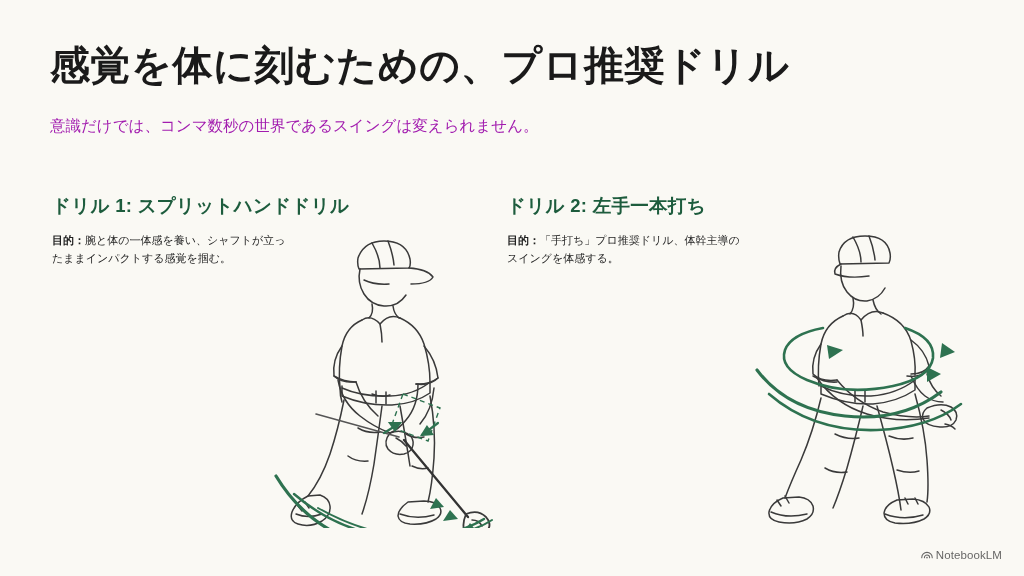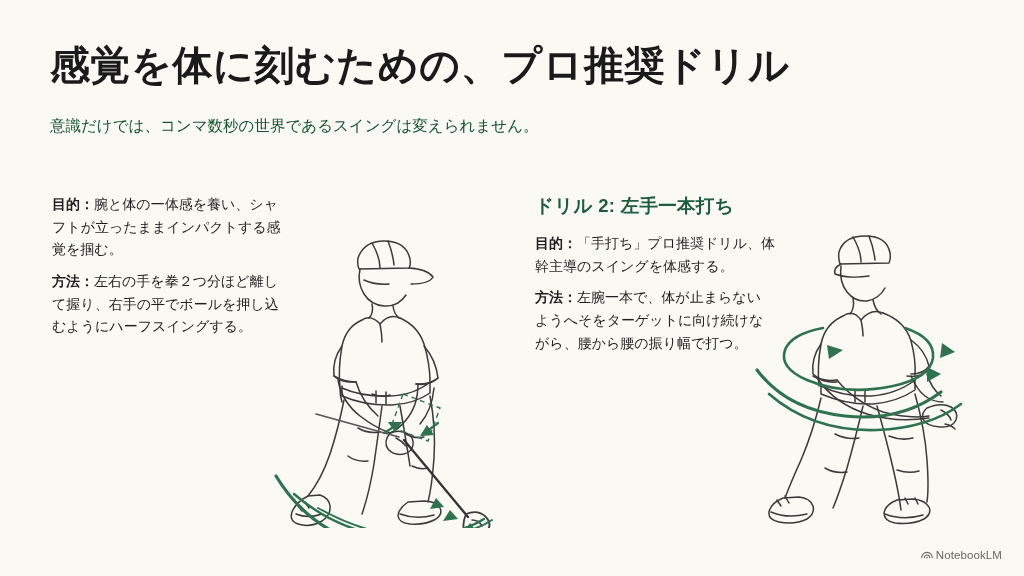--- a/index.html
+++ b/index.html
@@ -28,41 +28,41 @@
     letter-spacing:0.5px;
     color:#1a1a1a;
     line-height:1.15;
     white-space:nowrap;
   }
   .subtitle {
     position:absolute;
     left:50px; top:112px;
     font-size:15.5px;
     font-weight:400;
-    color:#14532d;
+    color:#a21caf;
     line-height:1.75;
   }
   .subtitle div { white-space:nowrap; }
 
   
   .column { position:absolute; top:193px; }
   .col-left  { left:52px;  width:470px; }
-  .col-right { left:535px; width:470px; }
+  .col-right { left:507px; width:470px; }
 
   .drill-heading {
     font-size:18.5px;
     font-weight:700;
     color:#1d5c3d;
     letter-spacing:0.3px;
     white-space:nowrap;
     margin-bottom:14px;
   }
   .drill-body { width:240px; }
   .para {
-    font-size:14px;
+    font-size:11px;
     line-height:1.62;
     color:#1f1f1f;
     margin-bottom:9px;
   }
   .para:last-child { margin-bottom:0; }
   .para .lead { font-weight:700; }
 
   
   .figure {
     position:absolute;
@@ -94,31 +94,30 @@
 
 <div class="slide">
 
   <h1 class="title">感覚を体に刻むための、プロ推奨ドリル</h1>
 
   <div class="subtitle">
     <div>意識だけでは、コンマ数秒の世界であるスイングは変えられません。</div>
   </div>
 
   <div class="column col-left">
+    <div class="drill-heading">ドリル 1: スプリットハンドドリル</div>
     <div class="drill-body">
       <p class="para"><span class="lead">目的：</span><span>腕と体の一体感を養い、シャフトが立ったままインパクトする感覚を掴む。</span></p>
-      <p class="para"><span class="lead">方法：</span><span>左右の手を拳２つ分ほど離して握り、右手の平でボールを押し込むようにハーフスイングする。</span></p>
     </div>
   </div>
 
   <div class="column col-right">
     <div class="drill-heading">ドリル 2: 左手一本打ち</div>
     <div class="drill-body">
       <p class="para"><span class="lead">目的：</span><span>「手打ち」プロ推奨ドリル、体幹主導のスイングを体感する。</span></p>
-      <p class="para"><span class="lead">方法：</span><span>左腕一本で、体が止まらないようへそをターゲットに向け続けながら、腰から腰の振り幅で打つ。</span></p>
     </div>
   </div>
 
   <div class="figure fig-left">
     <svg viewBox="0 0 260 300" xmlns="http://www.w3.org/2000/svg">
       <g fill="none" stroke="#3a3a3a" stroke-width="1.5" stroke-linecap="round" stroke-linejoin="round">
 
         <path d="M86 30 q6 -17 26 -17 q22 0 26 18 q1 6 -1 9 l-50 1 q-2 -5 -1 -11 Z"></path>
         <path d="M137 40 q18 1 24 9 q-4 7 -22 7"></path>
         <path d="M100 15 q8 14 8 25 M116 13 q5 13 6 24"></path>

